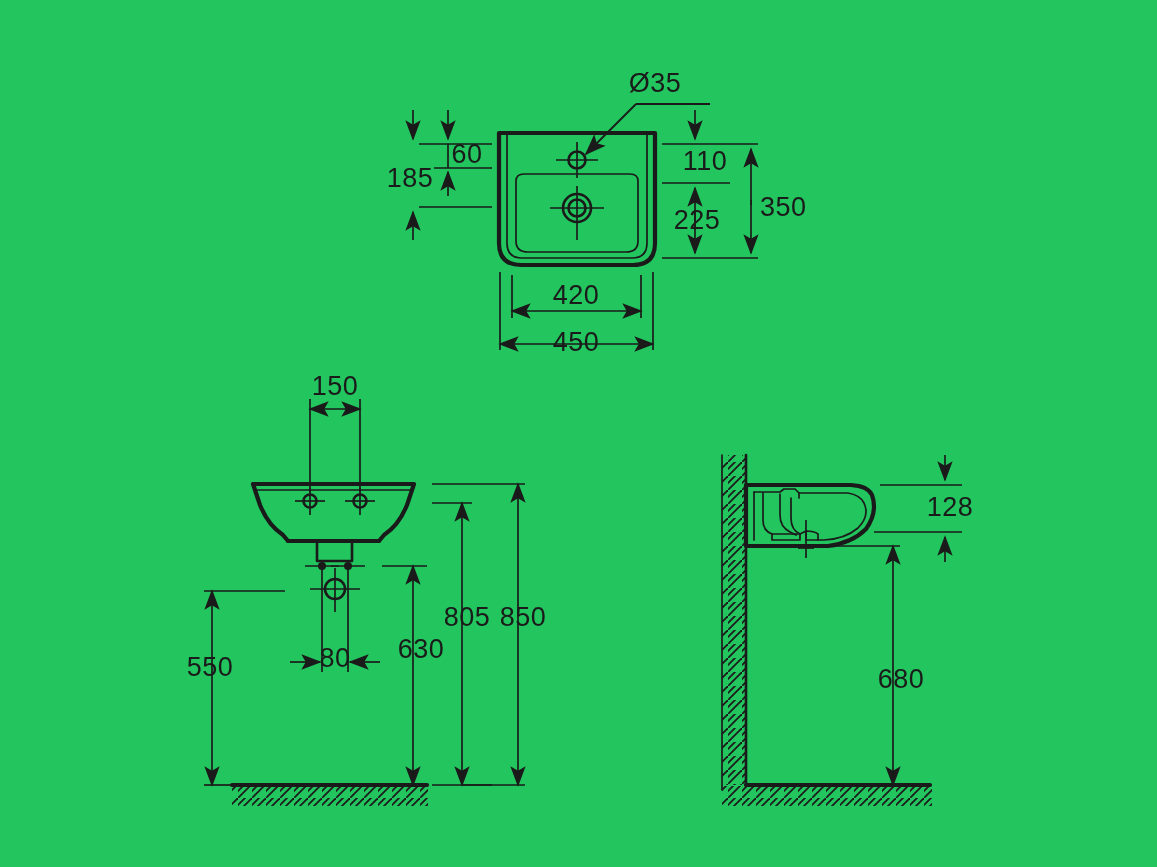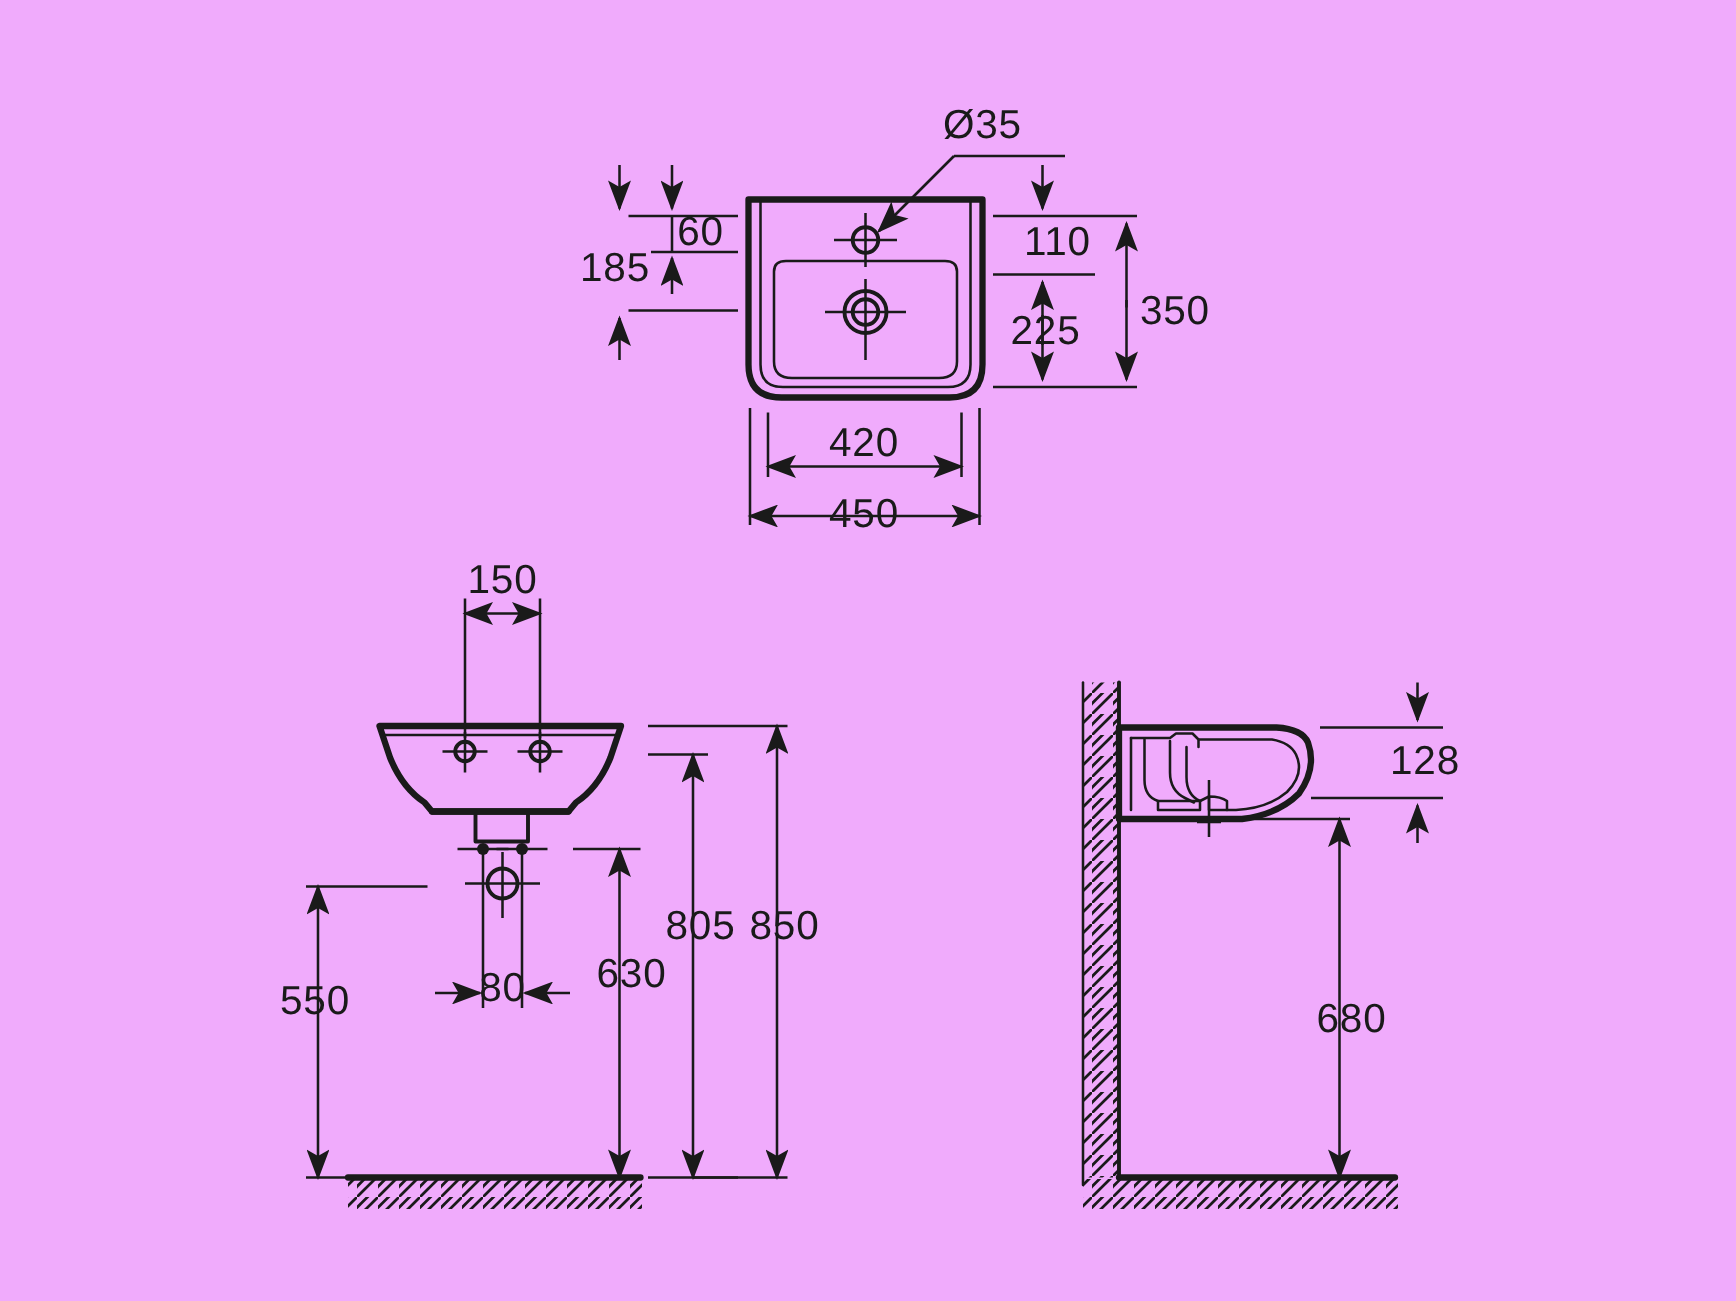--- a/index.html
+++ b/index.html
@@ -7,21 +7,21 @@
     padding: 0;
     background: #ffffff;
   }
   body {
     font-family: "Liberation Sans", sans-serif;
   }
   #sheet {
     position: relative;
     width: 1157px;
     height: 867px;
-    background: #f0abfc;
+    background: #22c55e;
     overflow: hidden;
   }
   #sheet svg {
     display: block;
   }
   text {
     font-family: "Liberation Sans", sans-serif;
     fill: #1a1a1a;
     dominant-baseline: middle;
   }

